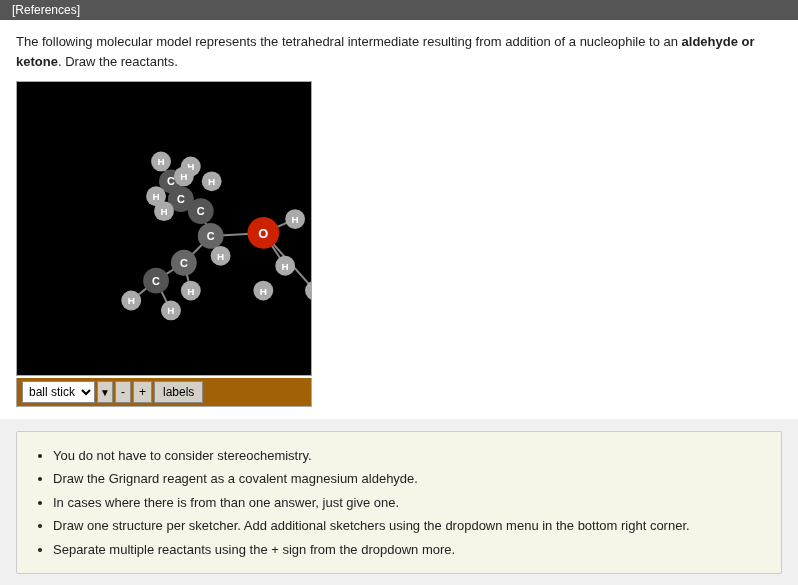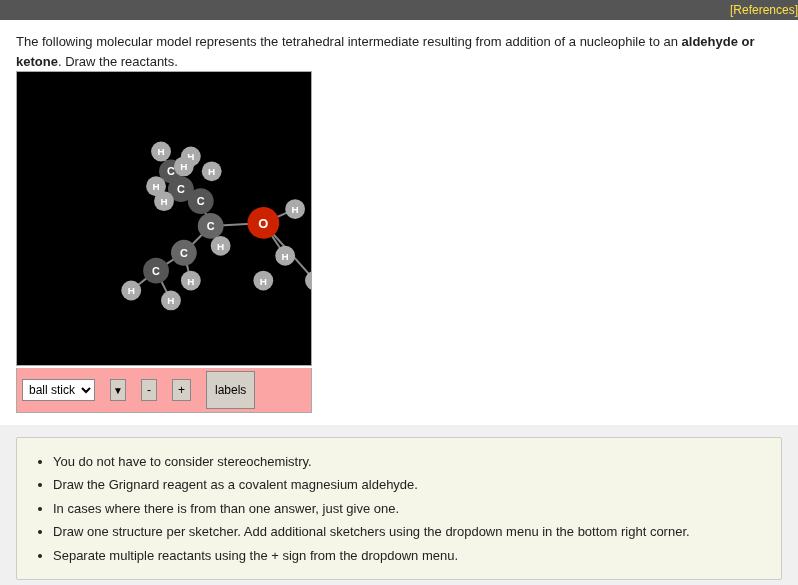--- a/index.html
+++ b/index.html
@@ -8,36 +8,36 @@
       font-size: 13px;
       background: #f0f0f0;
       width: 798px;
       min-height: 585px;
       color: #222;
     }
 
     
     .top-bar {
       background: #555;
-      color: #fde047;
-      text-align: right;
-      padding: 3px 0;
+      color: #ffffff;
+      text-align: left;
+      padding: 3px 12px;
       font-size: 12px;
     }
 
     
     .main-content {
       background: #fff;
       padding: 12px 16px 12px 16px;
     }
 
     .question-text {
       font-size: 13px;
       line-height: 1.5;
-      margin-bottom: 0;
+      margin-bottom: 10px;
     }
 
     .question-text strong {
       font-weight: bold;
     }
 
     
     .model-container {
       display: inline-block;
       border: 1px solid #aaa;
@@ -49,28 +49,28 @@
     }
 
     
     .molecule-svg {
       width: 100%;
       height: 100%;
     }
 
     
     .model-controls {
-      background: #fca5a5;
+      background: #a16207;
       border: 1px solid #aaa;
       border-top: none;
       width: 296px;
       display: flex;
       align-items: center;
       padding: 3px 5px;
-      gap: 15px;
+      gap: 2px;
     }
 
     .model-select {
       font-size: 12px;
       padding: 1px 2px;
       background: #fff;
       border: 1px solid #888;
       height: 22px;
     }
 
@@ -92,21 +92,21 @@
       padding: 1px 5px;
       height: 22px;
       cursor: pointer;
       font-size: 12px;
     }
 
     .labels-btn {
       background: #d4d0c8;
       border: 1px solid #888;
       padding: 1px 8px;
-      height: 38px;
+      height: 22px;
       cursor: pointer;
       font-size: 12px;
     }
 
     
     .instructions-box {
       background: #f5f5e8;
       border: 1px solid #ccc;
       margin: 12px 0;
       padding: 12px 16px;
@@ -248,17 +248,17 @@
       <li>
         <span>Draw the Grignard reagent as a covalent magnesium aldehyde.</span>
       </li>
       <li>
         <span>In cases where there is from than one answer, just give one.</span>
       </li>
       <li>
         <span>Draw one structure per sketcher. Add additional sketchers using the dropdown menu in the bottom right corner.</span>
       </li>
       <li>
-        <span>Separate multiple reactants using the + sign from the dropdown menu.</span>
+        <span>Separate multiple reactants using the + sign from the dropdown more.</span>
       </li>
     </ul>
   </div>
 </div>
 
 </body></html>

